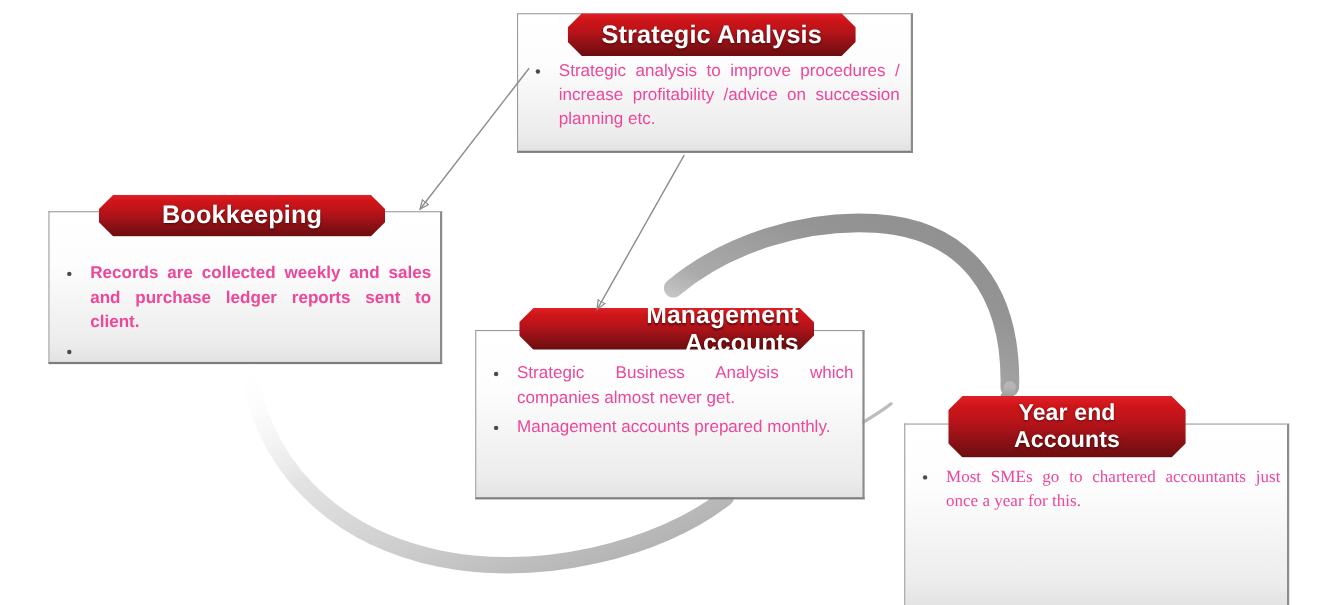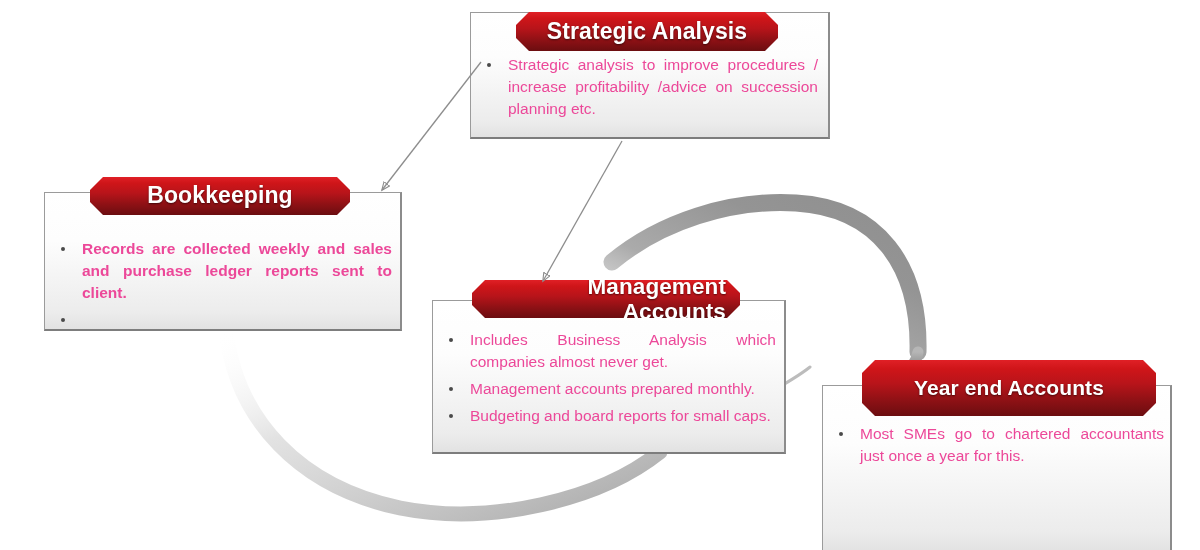--- a/index.html
+++ b/index.html
@@ -84,22 +84,22 @@
   #node-bookkeeping .node-banner{left:46px;top:-15px;width:260px;height:38px;font-size:23px;text-align:center;}
   #node-bookkeeping .bullets{left:12px;top:46px;width:336px;font-weight:bold;}
 
   #node-management{left:432px;top:300px;width:354px;height:154px;}
   #node-management .node-body{width:354px;height:154px;}
   #node-management .node-banner{left:40px;top:-20px;width:268px;height:38px;font-size:22.5px;text-align:right;}
   #node-management .bullets{left:12px;top:29px;width:332px;}
 
   #node-yearend{left:822px;top:385px;width:350px;height:168px;}
   #node-yearend .node-body{width:350px;height:168px;}
-  #node-yearend .node-banner{left:40px;top:-25px;width:294px;height:56px;font-size:21px;}
-  #node-yearend .bullets{left:12px;top:38px;width:330px;}
+  #node-yearend .node-banner{left:40px;top:-25px;width:216px;height:56px;font-size:21px;}
+  #node-yearend .bullets{left:12px;top:38px;width:330px;font-family:Liberation Serif, serif;}
   #node-yearend .node-banner .l1,
   #node-yearend .node-banner .l2{display:block;}
 </style>
 </head>
 <body>
 
 <div id="stage">
 
   <svg id="swoosh" viewBox="0 0 1200 550" preserveAspectRatio="none" aria-hidden="true">
     <defs>
@@ -169,29 +169,25 @@
       </li>
     </ul>
   </div>
 
   <div class="node" id="node-management">
     <div class="node-body"></div>
     <div class="node-banner">Management Accounts</div>
     <ul class="bullets">
       <li>
         <span class="dot"></span>
-        <span>Includes Business Analysis which companies almost never get.</span>
+        <span>Strategic Business Analysis which companies almost never get.</span>
       </li>
       <li>
         <span class="dot"></span>
         <span>Management accounts prepared monthly.</span>
-      </li>
-      <li>
-        <span class="dot"></span>
-        <span>Budgeting and board reports for small caps.</span>
       </li>
     </ul>
   </div>
 
   <div class="node" id="node-yearend">
     <div class="node-body"></div>
     <div class="node-banner">
       <span class="l1">Year end Accounts</span>
     </div>
     <ul class="bullets">

